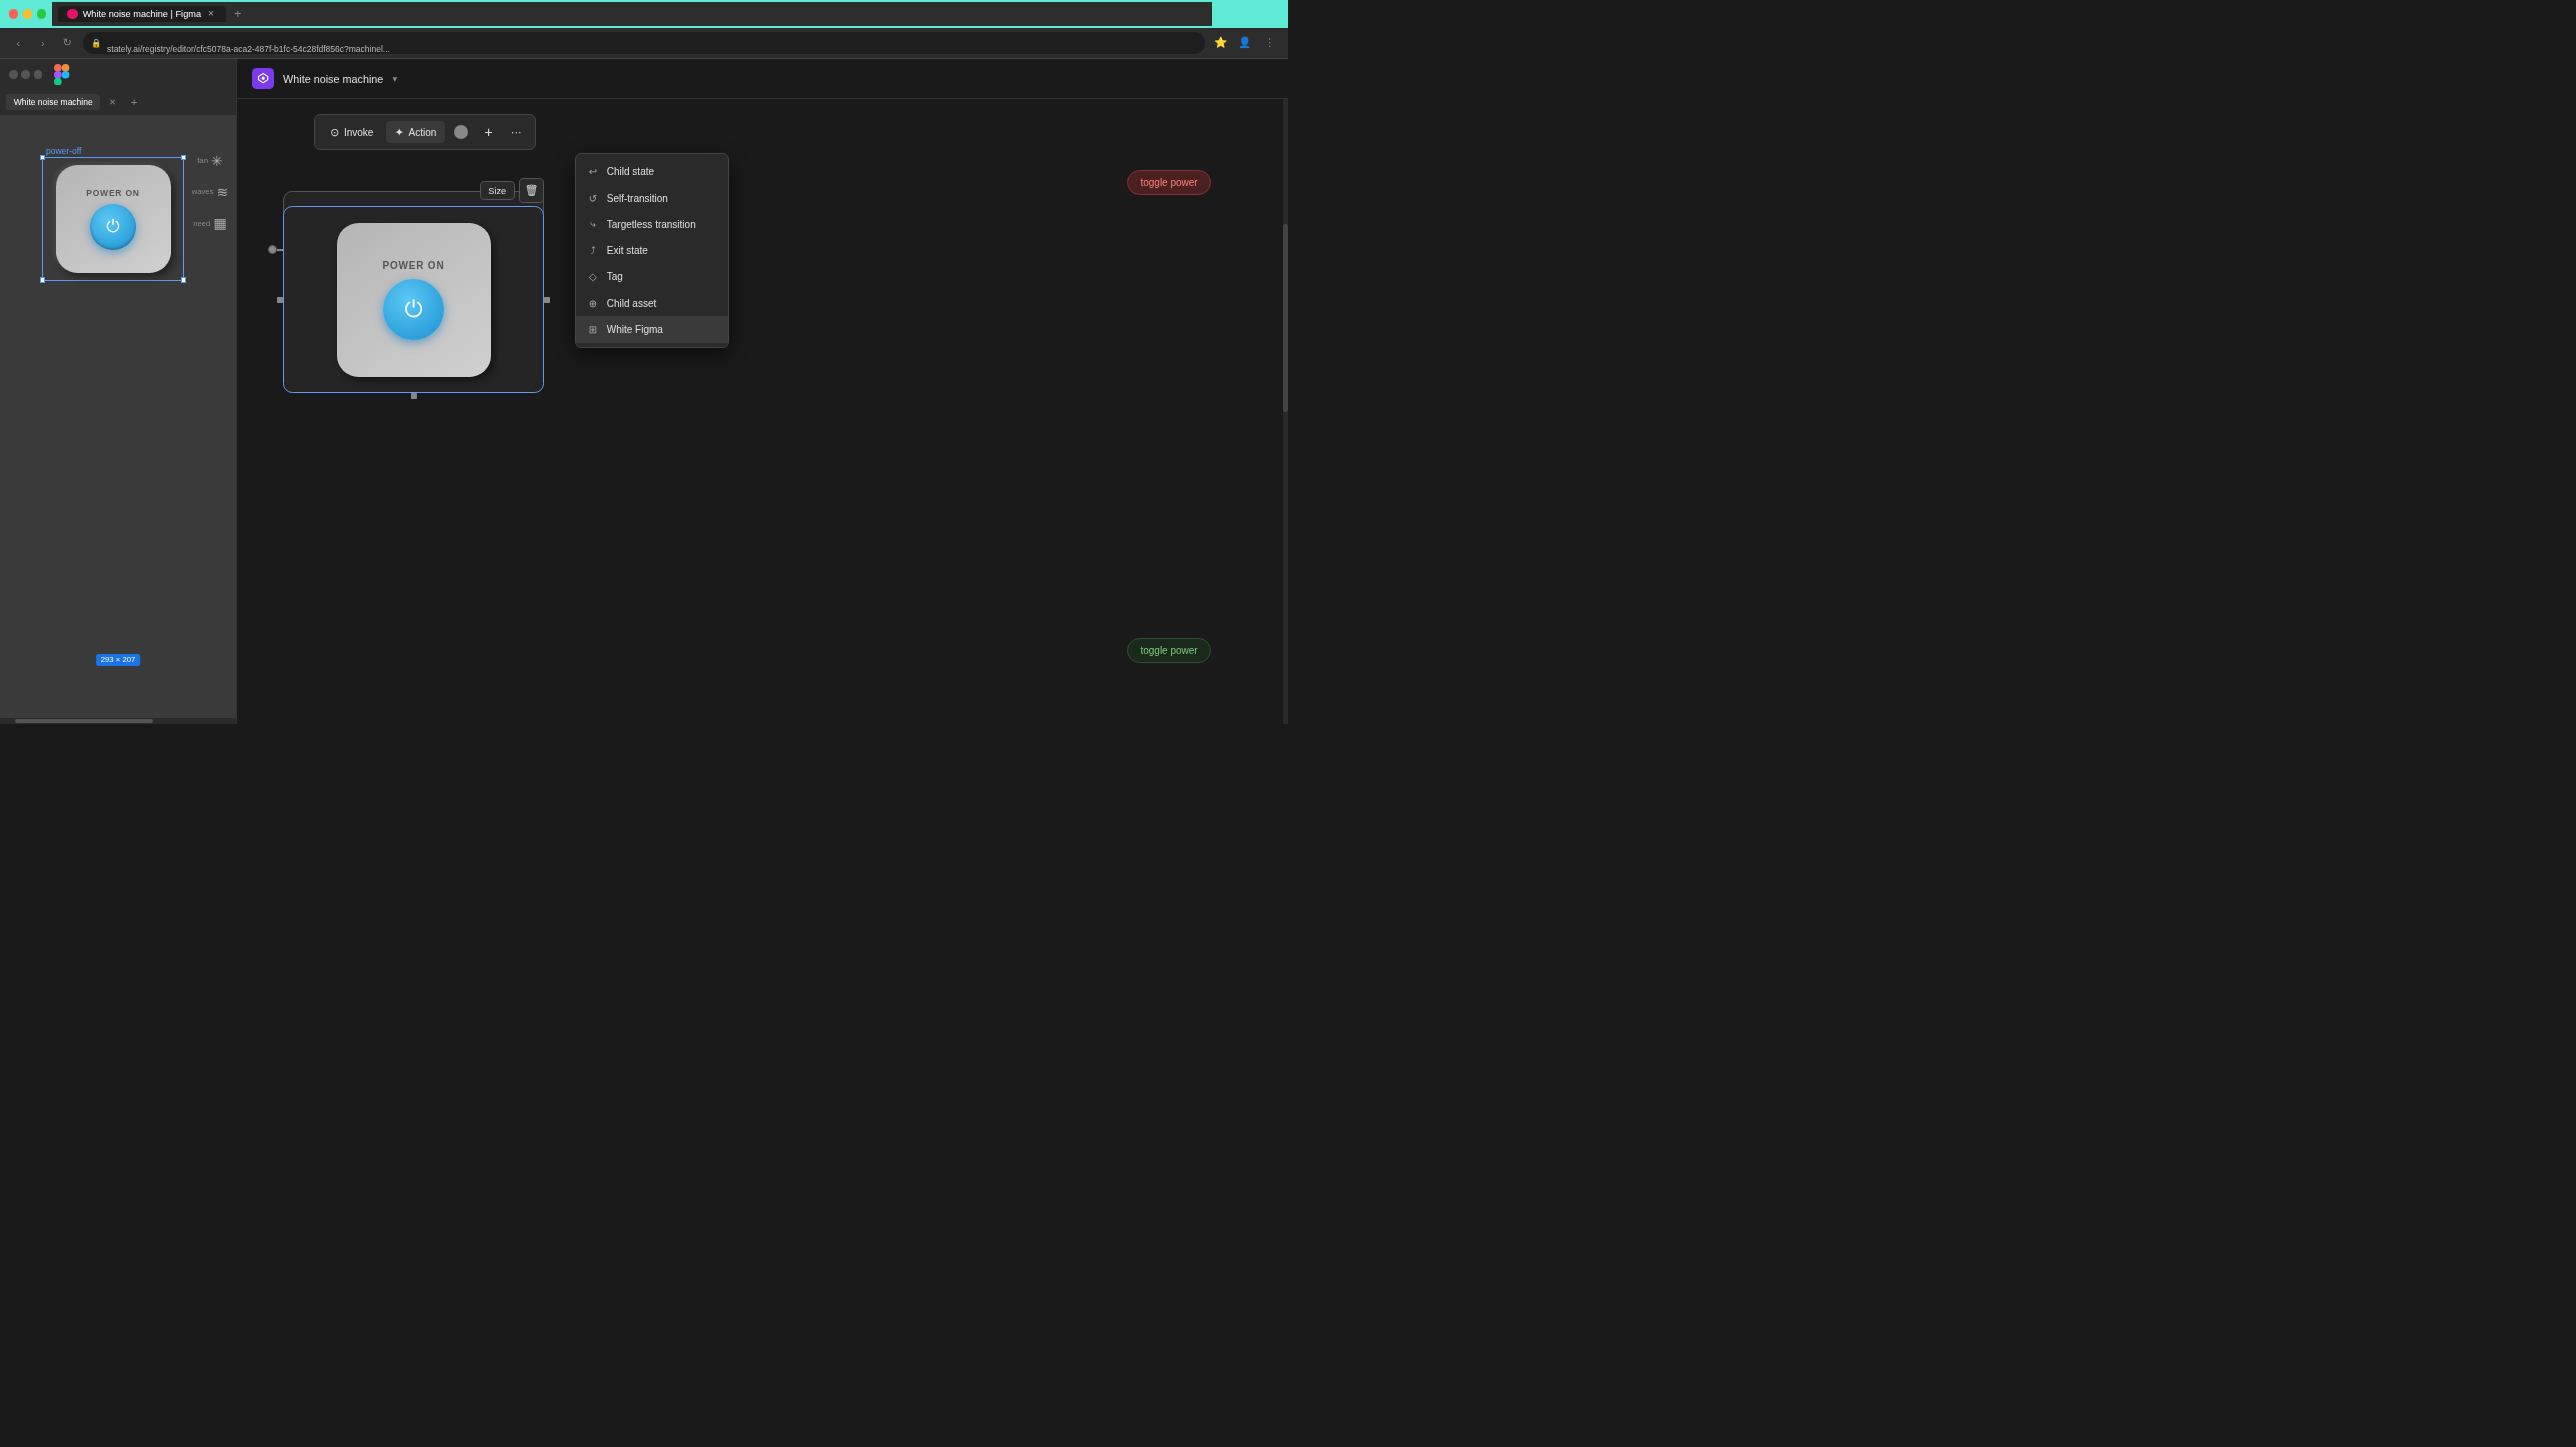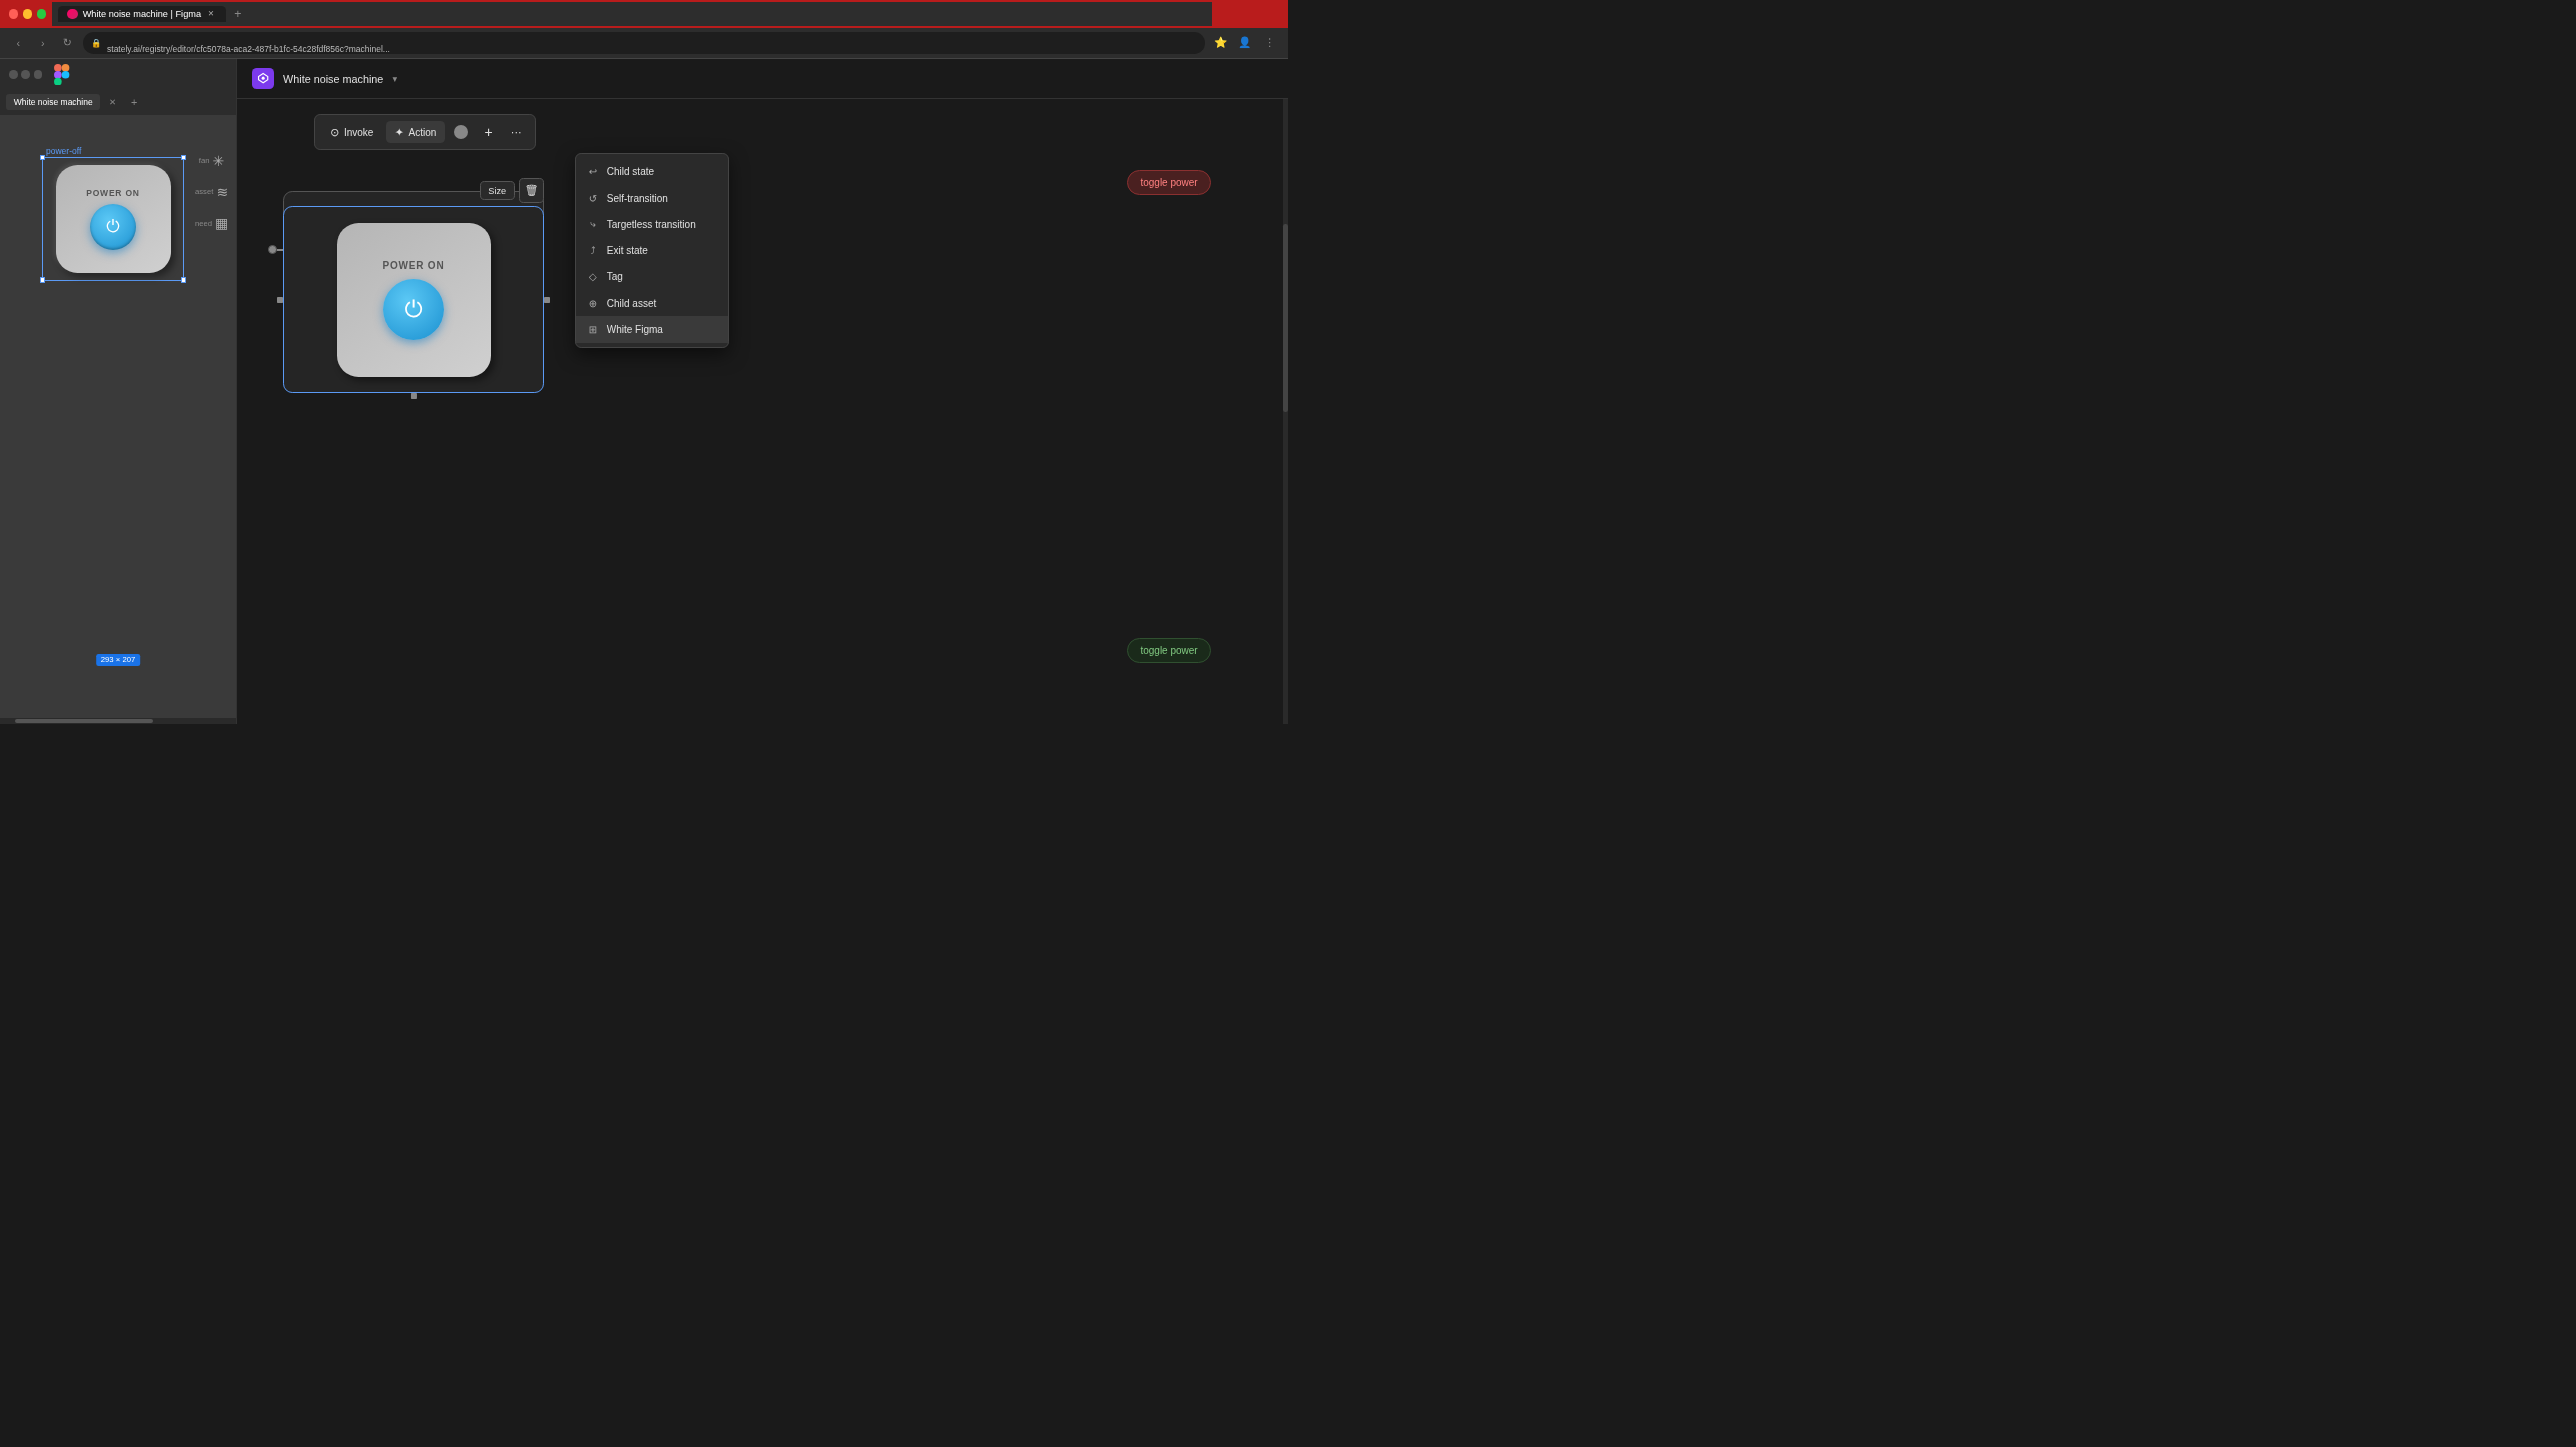--- a/index.html
+++ b/index.html
@@ -18,21 +18,21 @@
       background: #2d2d2d;
       flex-shrink: 0;
     }
 
     .browser-titlebar {
       height: 28px;
       display: flex;
       align-items: center;
       padding: 0 9.2px;
       gap: 6.1px;
-      background: #b91c1c;
+      background: #5eead4;
     }
 
     .traffic-lights {
       display: flex;
       gap: 4.6px;
       align-items: center;
     }
 
     .traffic-light {
       width: 9.2px;
@@ -661,21 +661,21 @@
           </div>
         </div>
       </div>
       <div class="dimension-badge">293 × 207</div>
       <div class="side-icons">
         <div class="side-icon-item">
           <span class="side-icon-label">fan</span>
           <span class="side-icon-glyph">✳</span>
         </div>
         <div class="side-icon-item">
-          <span class="side-icon-label">asset</span>
+          <span class="side-icon-label">waves</span>
           <span class="side-icon-glyph">≋</span>
         </div>
         <div class="side-icon-item">
           <span class="side-icon-label">need</span>
           <span class="side-icon-glyph">▦</span>
         </div>
       </div>
     </div>
     <div class="figma-scrollbar">
       <div class="figma-scrollbar-thumb"></div>

